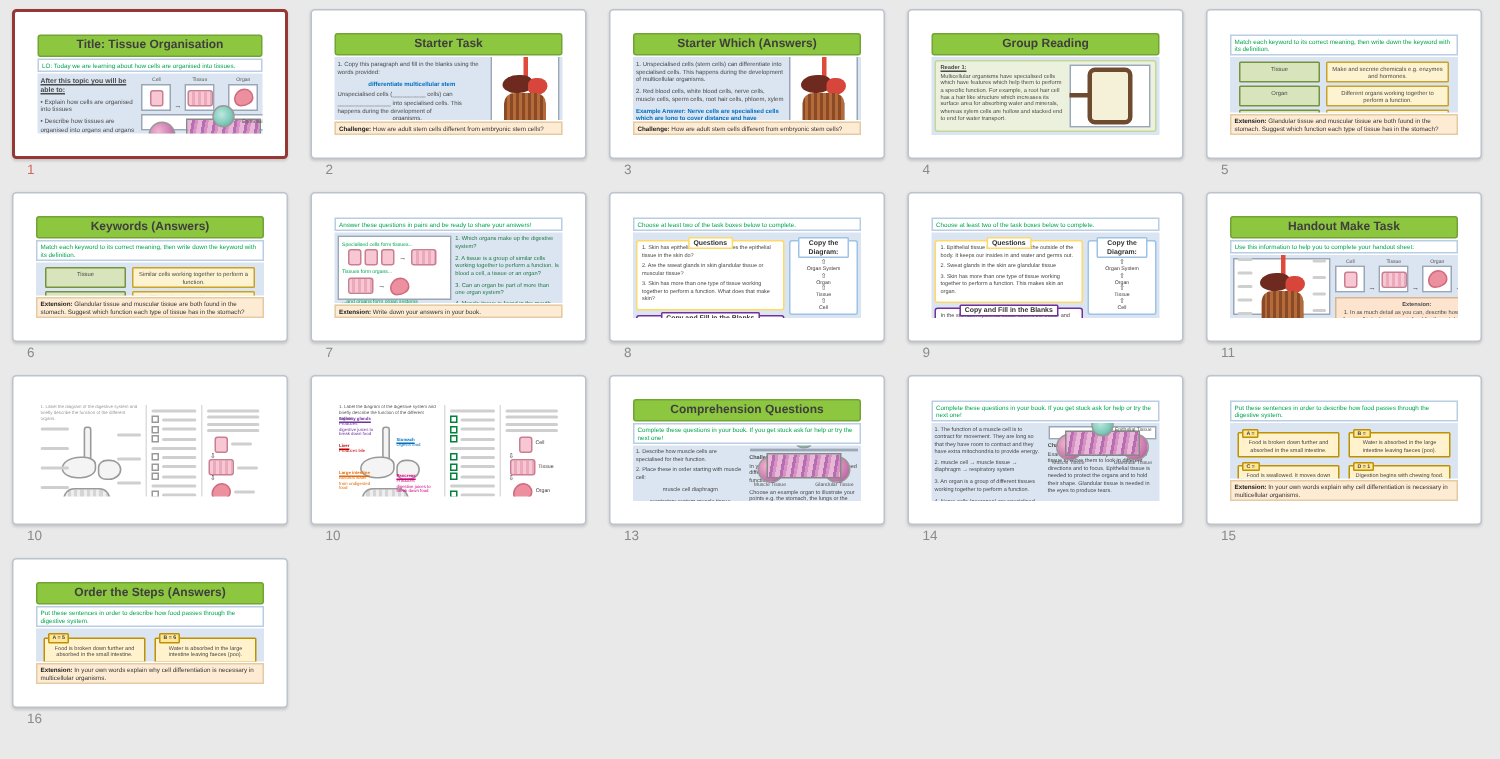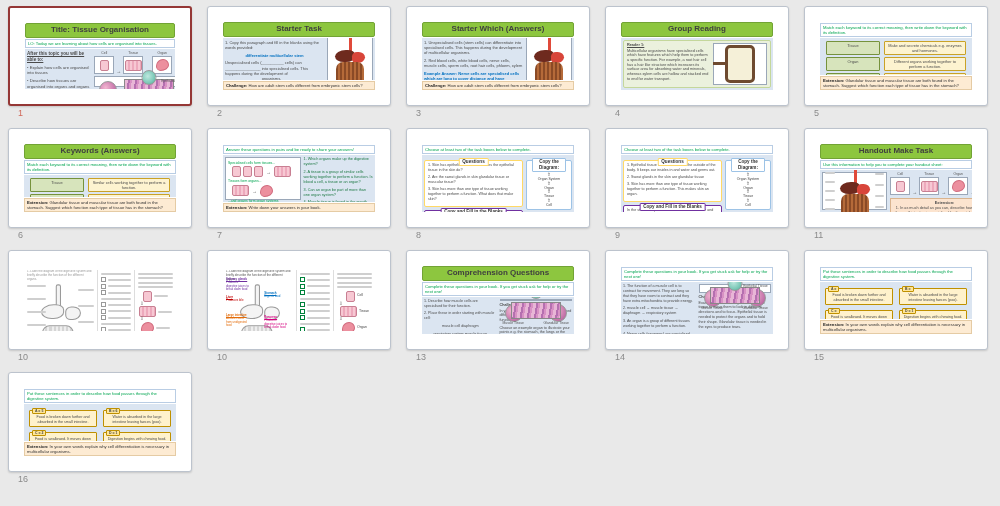--- a/index.html
+++ b/index.html
@@ -707,20 +707,21 @@
           <div class="stepbox">Water is absorbed in the large intestine leaving faeces (poo).<div class="steptag">B =</div></div>
           <div class="stepbox">Food is swallowed. It moves down the oesophagus and into the stomach.<div class="steptag">C =</div></div>
           <div class="stepbox">Digestion begins with chewing food. Salivary glands produce saliva which is mixed with the food.<div class="steptag">D = 1</div></div>
         </div>
         <div class="foot"><b>Extension:</b> In your own words explain why cell differentiation is necessary in multicellular organisms.</div>
       </div>
       <div class="num">15</div>
     </div>
     <div class="cell">
       <div class="slide">
+        <div class="hdr">Order the Steps (Answers)</div>
         <div class="strip">Put these sentences in order to describe how food passes through the digestive system.</div>
         <div class="bd" style="display: grid; grid-template-columns: 1fr 1fr; gap: 1px 6px; padding: 2px 5px; align-content: start;">
           <div class="stepbox">Food is broken down further and absorbed in the small intestine.<div class="steptag">A = 5</div></div>
           <div class="stepbox">Water is absorbed in the large intestine leaving faeces (poo).<div class="steptag">B = 6</div></div>
           <div class="stepbox">Food is swallowed. It moves down the oesophagus and into the stomach.<div class="steptag">C = 2</div></div>
           <div class="stepbox">Digestion begins with chewing food. Salivary glands produce saliva which is mixed with the food.<div class="steptag">D = 1</div></div>
         </div>
         <div class="foot"><b>Extension:</b> In your own words explain why cell differentiation is necessary in multicellular organisms.</div>
       </div>
       <div class="num">16</div>

